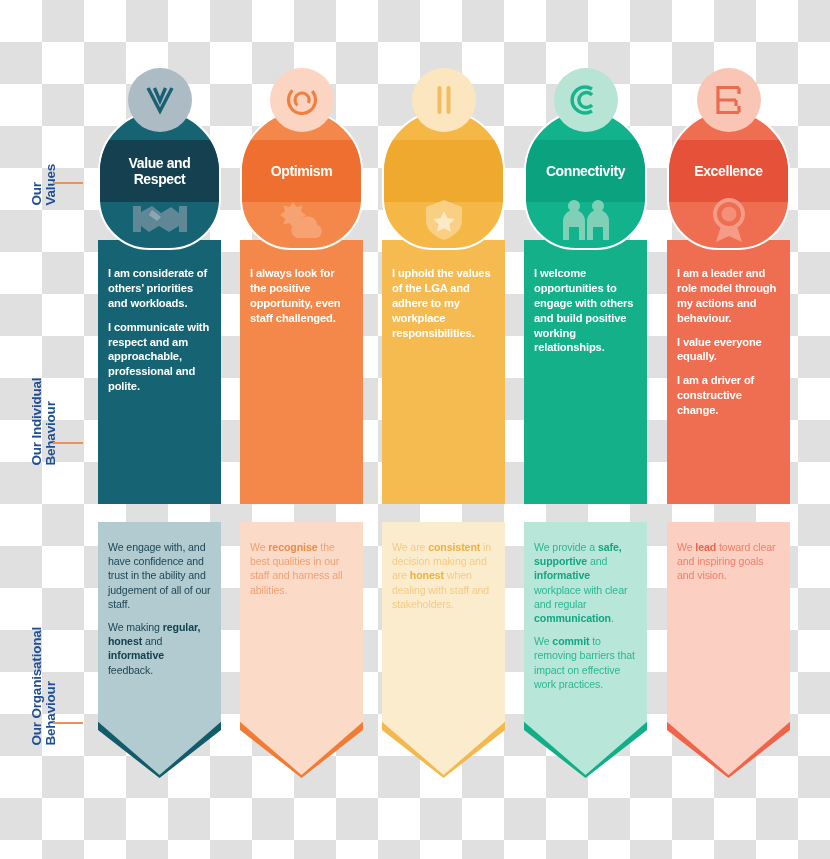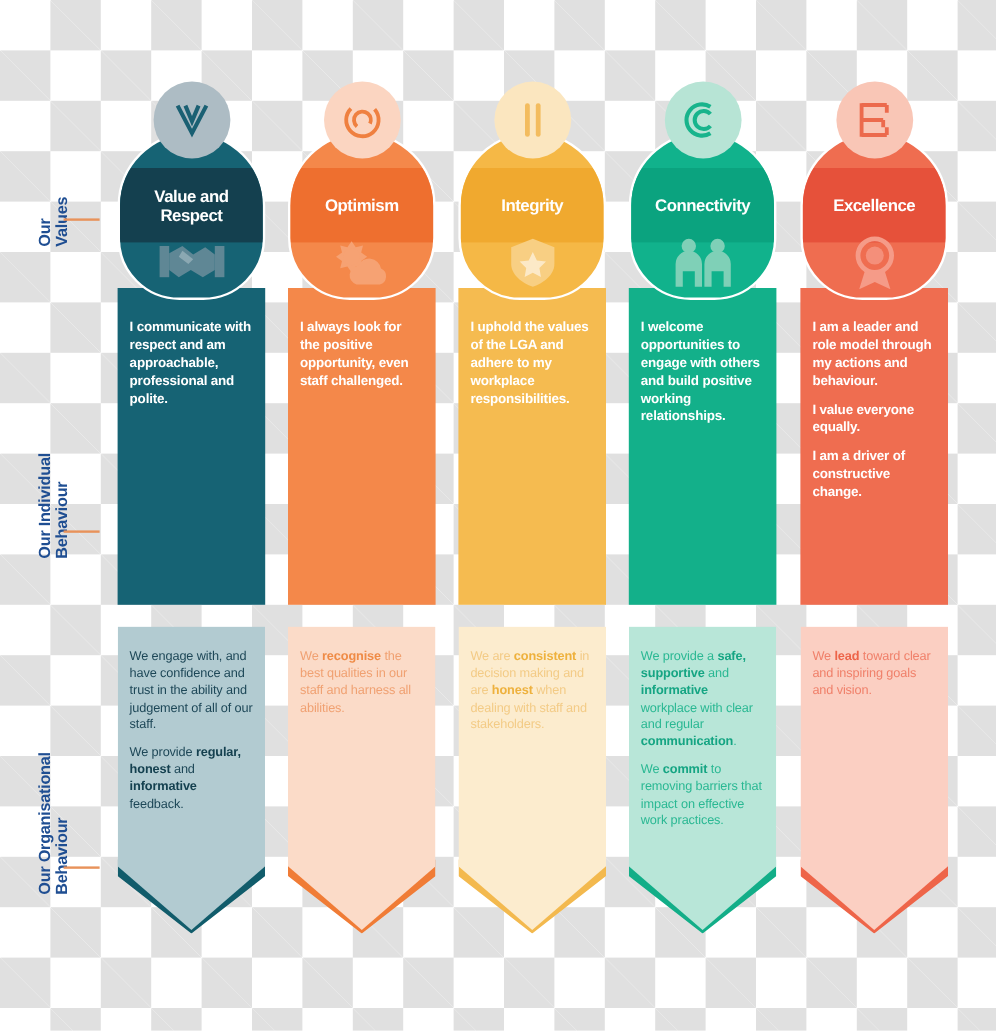--- a/index.html
+++ b/index.html
@@ -195,26 +195,27 @@
           <div class="head-band" style="background: rgb(20, 64, 79);"></div>
           <div class="head-pic"><svg xmlns="http://www.w3.org/2000/svg" width="58" height="46" viewBox="0 0 58 46">
               <rect x="2" y="10" width="8" height="26" fill="#5f8795"></rect>
               <rect x="48" y="10" width="8" height="26" fill="#5f8795"></rect>
               <path d="M10 16 L21 10 L30 17 L40 11 L48 17 V30 L38 36 L28 30 L18 36 L10 30 Z" fill="#5f8795"></path>
               <path d="M21 14 L30 21 L26 25 L18 19 Z" fill="#ffffff" opacity="0.28"></path>
             </svg></div>
           <div class="head-title">Value and Respect</div>
         </div>
         <div class="mid" style="background: rgb(22, 99, 116);">
+          <p>I am considerate of others’ priorities and workloads.</p>
           <p>I communicate with respect and am approachable, professional and polite.</p>
         </div>
         <div class="tail" style="background: rgb(17, 92, 107);"></div>
         <div class="low" style="background: rgb(178, 203, 209); color: rgb(29, 71, 87);">
           <p><span>We engage with, and have confidence and trust in the ability and judgement of all of our staff.</span></p>
-          <p><span>We provide </span><b style="color: rgb(20, 64, 79);">regular, honest</b><span> and </span><b style="color: rgb(20, 64, 79);">informative</b><span> feedback.</span></p>
+          <p><span>We making </span><b style="color: rgb(20, 64, 79);">regular, honest</b><span> and </span><b style="color: rgb(20, 64, 79);">informative</b><span> feedback.</span></p>
         </div>
       </div>
       <div class="col" style="left: 240px;">
         <div class="badge" style="background: rgb(251, 213, 193);">
           <span>
             <svg xmlns="http://www.w3.org/2000/svg" width="40" height="40" viewBox="0 0 40 40">
               <circle cx="20" cy="20" r="13.5" fill="none" stroke="#ef8040" stroke-width="3.2" stroke-dasharray="62 22" transform="rotate(-40 20 20)"></circle>
               <circle cx="20" cy="20" r="7" fill="none" stroke="#ef8040" stroke-width="3.2" stroke-dasharray="31 13" transform="rotate(130 20 20)"></circle>
             </svg>
           </span>
@@ -244,21 +245,20 @@
               <rect x="22.5" y="6" width="4" height="28" rx="2" fill="#f3bc5e"></rect>
             </svg>
           </span>
         </div>
         <div class="head" style="background: rgb(245, 184, 70);">
           <div class="head-band" style="background: rgb(240, 169, 47);"></div>
           <div class="head-pic"><svg xmlns="http://www.w3.org/2000/svg" width="58" height="46" viewBox="0 0 58 46">
               <path d="M29 4 L47 11 V25 C47 34 38 41 29 44 C20 41 11 34 11 25 V11 Z" fill="#f8cf83"></path>
               <path d="M29 15 l3.4 7 7.6 1 -5.5 5.3 1.3 7.5 -6.8 -3.6 -6.8 3.6 1.3 -7.5 -5.5 -5.3 7.6 -1 Z" fill="#ffffff" opacity="0.55"></path>
             </svg></div>
-          <div class="head-title">Integrity</div>
         </div>
         <div class="mid" style="background: rgb(245, 187, 80);">
           <p>I uphold the values of the LGA and adhere to my workplace responsibilities.</p>
         </div>
         <div class="tail" style="background: rgb(243, 185, 78);"></div>
         <div class="low" style="background: rgb(252, 236, 206); color: rgb(243, 203, 134);">
           <p><span>We are </span><b style="color: rgb(238, 177, 61);">consistent</b><span> in decision making and are </span><b style="color: rgb(238, 177, 61);">honest</b><span> when dealing with staff and stakeholders.</span></p>
         </div>
       </div>
       <div class="col" style="left: 524px;">

